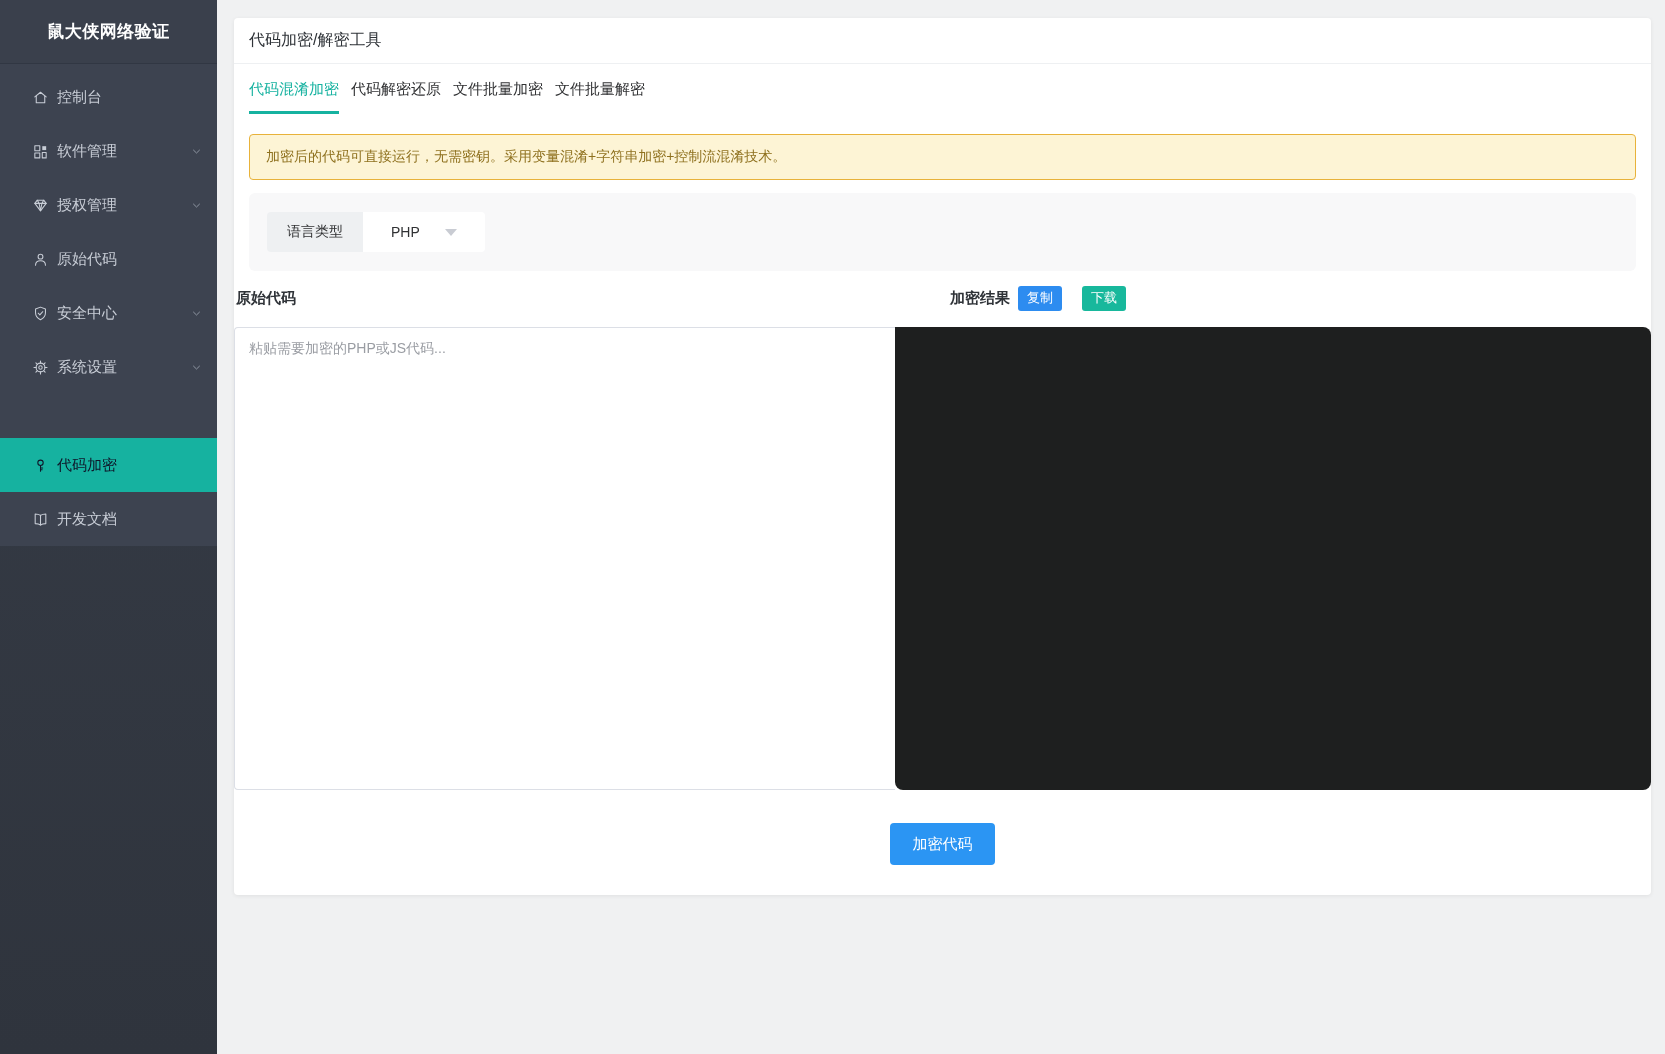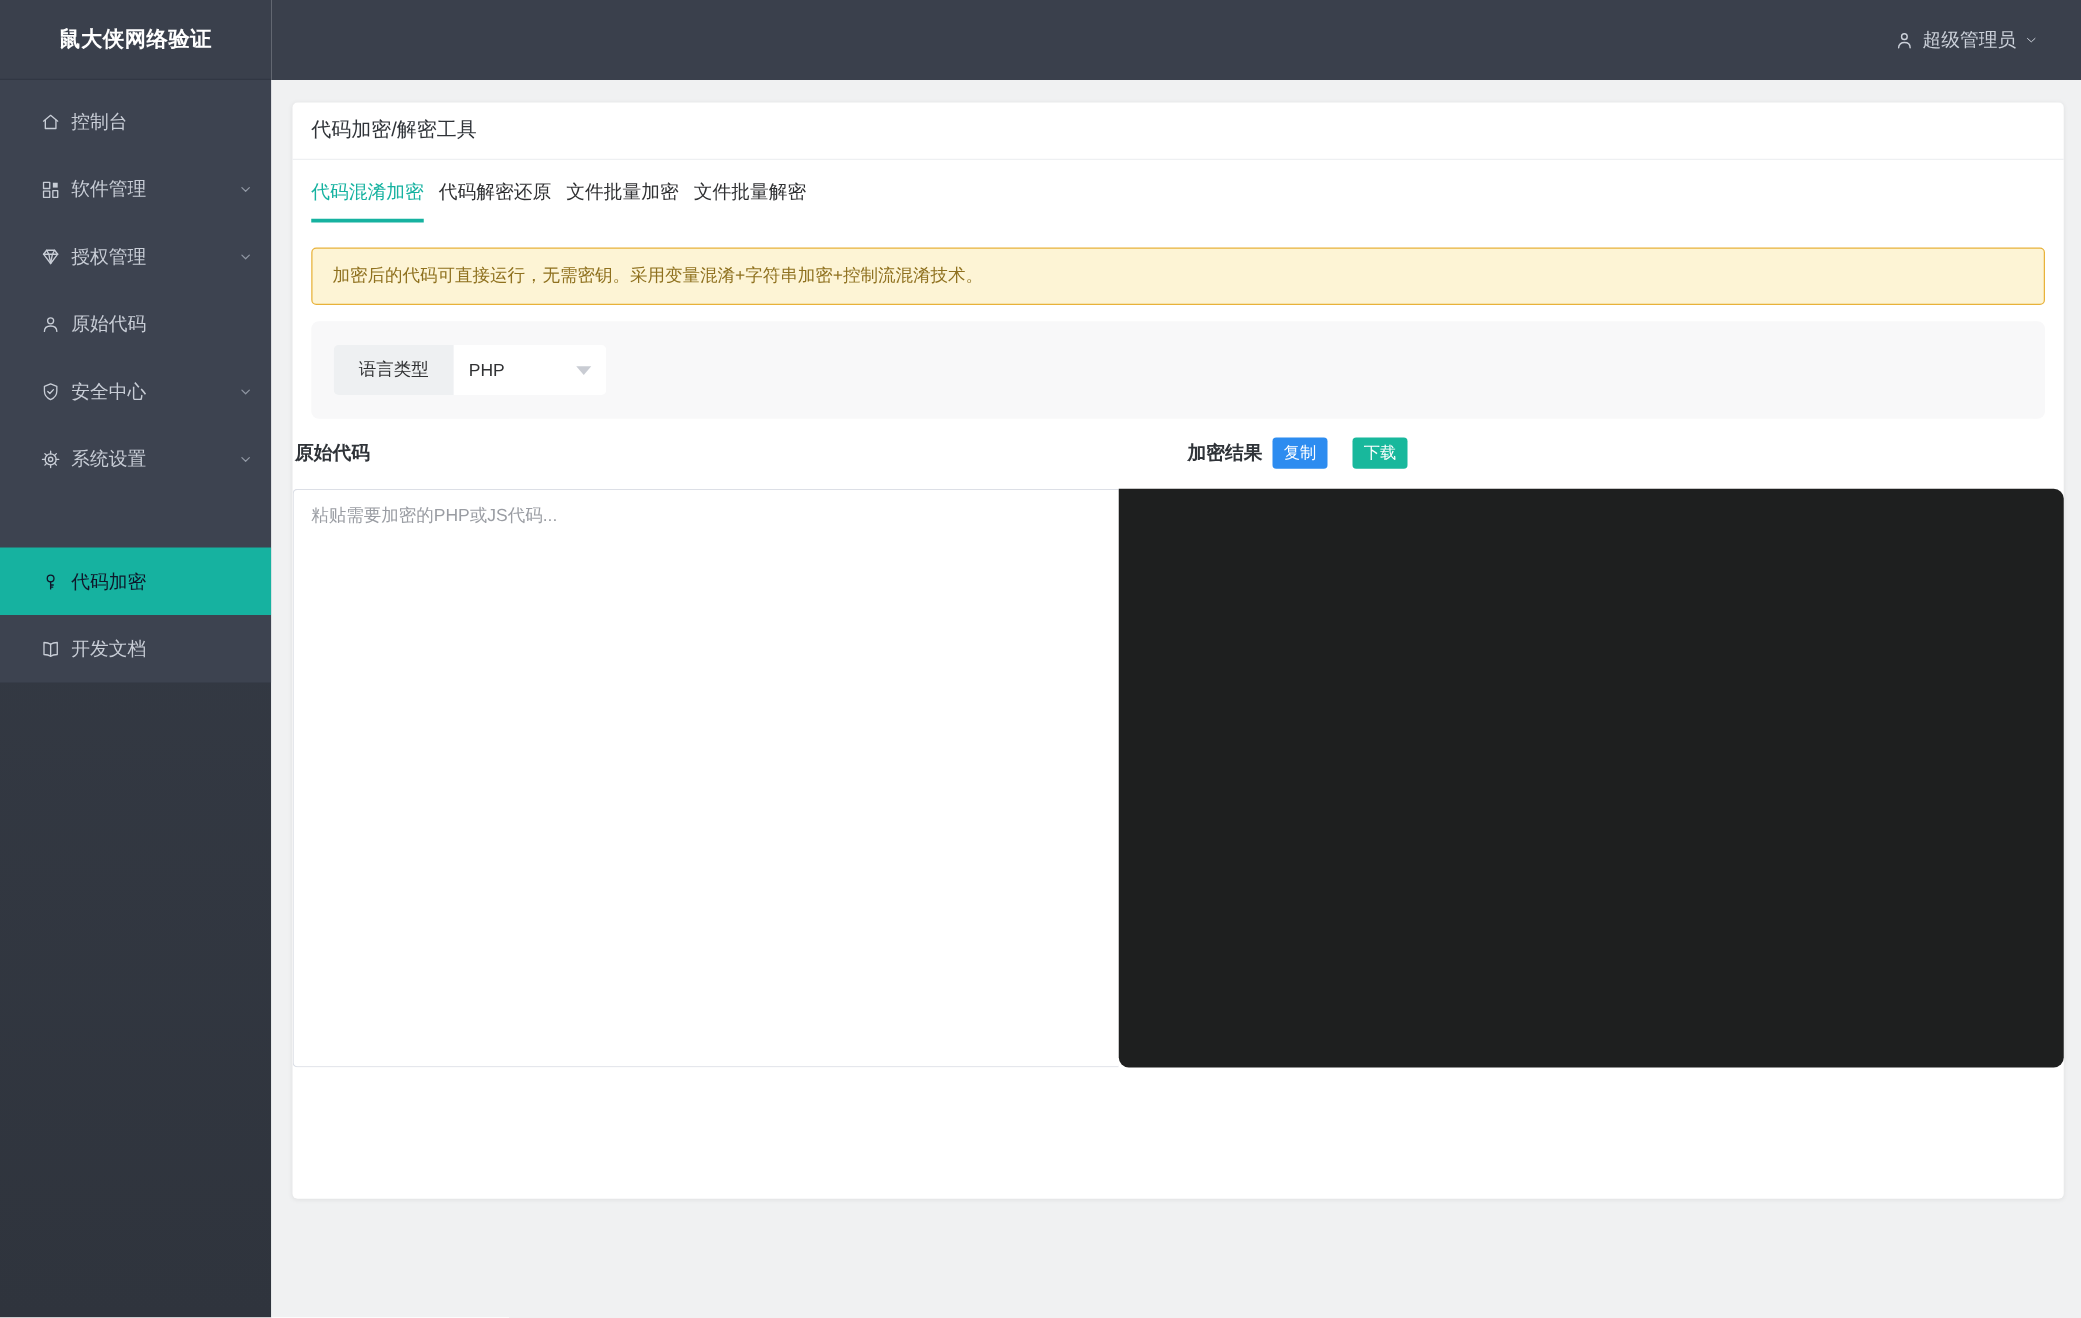--- a/index.html
+++ b/index.html
@@ -32,21 +32,21 @@
 
   .tabs { display:flex; gap:12px; margin-top:16px; padding:0 15px; }
   .tab { font-size:15px; color:#303133; padding-bottom:12px; border-bottom:3px solid transparent; cursor:pointer; }
   .tab.active { color:var(--accent); border-bottom-color:var(--accent); }
 
   .alert { margin:20px 15px 0; height:46px; display:flex; align-items:center; padding:0 16px; background:var(--alert-bg); border:1px solid var(--alert-border); border-radius:4px; color:var(--alert-text); font-size:14px; }
 
   .panel { margin:13px 15px 0; height:78px; background:#f8f8f9; border-radius:6px; display:flex; align-items:center; padding:0 18px; }
   .lang-group { display:inline-flex; height:40px; border-radius:4px; overflow:hidden; }
   .lang-addon { background:#eef0f2; display:flex; align-items:center; padding:0 20px; font-size:14px; color:#303133; }
-  .lang-select { background:#fff; width:122px; display:flex; align-items:center; justify-content:space-between; padding:0 12px; font-size:14px; color:#303133; cursor:pointer; }
+  .lang-select { background:#fff; width:122px; display:flex; align-items:center; justify-content:space-between; padding:0 28px; font-size:14px; color:#303133; cursor:pointer; }
   .caret { width:0; height:0; border-left:6px solid transparent; border-right:6px solid transparent; border-top:7px solid #c9ccd3; }
 
   .labels-row { display:flex; align-items:center; margin-top:14px; height:26px; }
   .col-left { width:661px; flex:0 0 661px; padding-left:2px; }
   .col-right { flex:1; display:flex; align-items:center; padding-left:55px; }
   .col-label { font-size:15px; font-weight:bold; color:#2f3338; }
   .badge { height:25px; display:inline-flex; align-items:center; padding:0 9px; border-radius:3px; color:#fff; font-size:13px; border:none; cursor:pointer; }
   .badge.copy { background:var(--copy-btn); margin-left:8px; }
   .badge.download { background:var(--download-btn); margin-left:20px; }
 
@@ -169,36 +169,20 @@
             </svg>
         </span>
         <span>开发文档</span>
       </div>
 
     </nav>
   </aside>
 
   <div class="main">
 
-    <header class="topbar">
-      <div class="user-menu">
-        <span class="u-icon">
-          <svg viewBox="0 0 24 24">
-              <circle cx="12" cy="7.5" r="3.2"></circle>
-              <path d="M5.5 20c0-3.8 2.9-5.8 6.5-5.8s6.5 2 6.5 5.8"></path>
-            </svg>
-        </span>
-        <span>超级管理员</span>
-        <span class="u-chev">
-          <svg viewBox="0 0 24 24">
-              <path d="M6 9.5 12 15l6-5.5"></path>
-            </svg>
-        </span>
-      </div>
-    </header>
 
     <div class="content">
       <section class="card">
 
         <div class="card-header">
           <span>代码加密/解密工具</span>
         </div>
 
         <div class="tabs">
           <span class="tab active">代码混淆加密</span>
@@ -230,17 +214,20 @@
             <button class="badge copy">复制</button>
             <button class="badge download">下载</button>
           </div>
         </div>
 
         <div class="editors">
           <textarea class="source-area" placeholder="粘贴需要加密的PHP或JS代码..." style=""></textarea>
           <pre class="result-area"></pre>
         </div>
 
+        <div class="action-row">
+          <button class="encrypt-btn">加密代码</button>
+        </div>
 
       </section>
     </div>
   </div>
 </div>
 
 </body></html>

